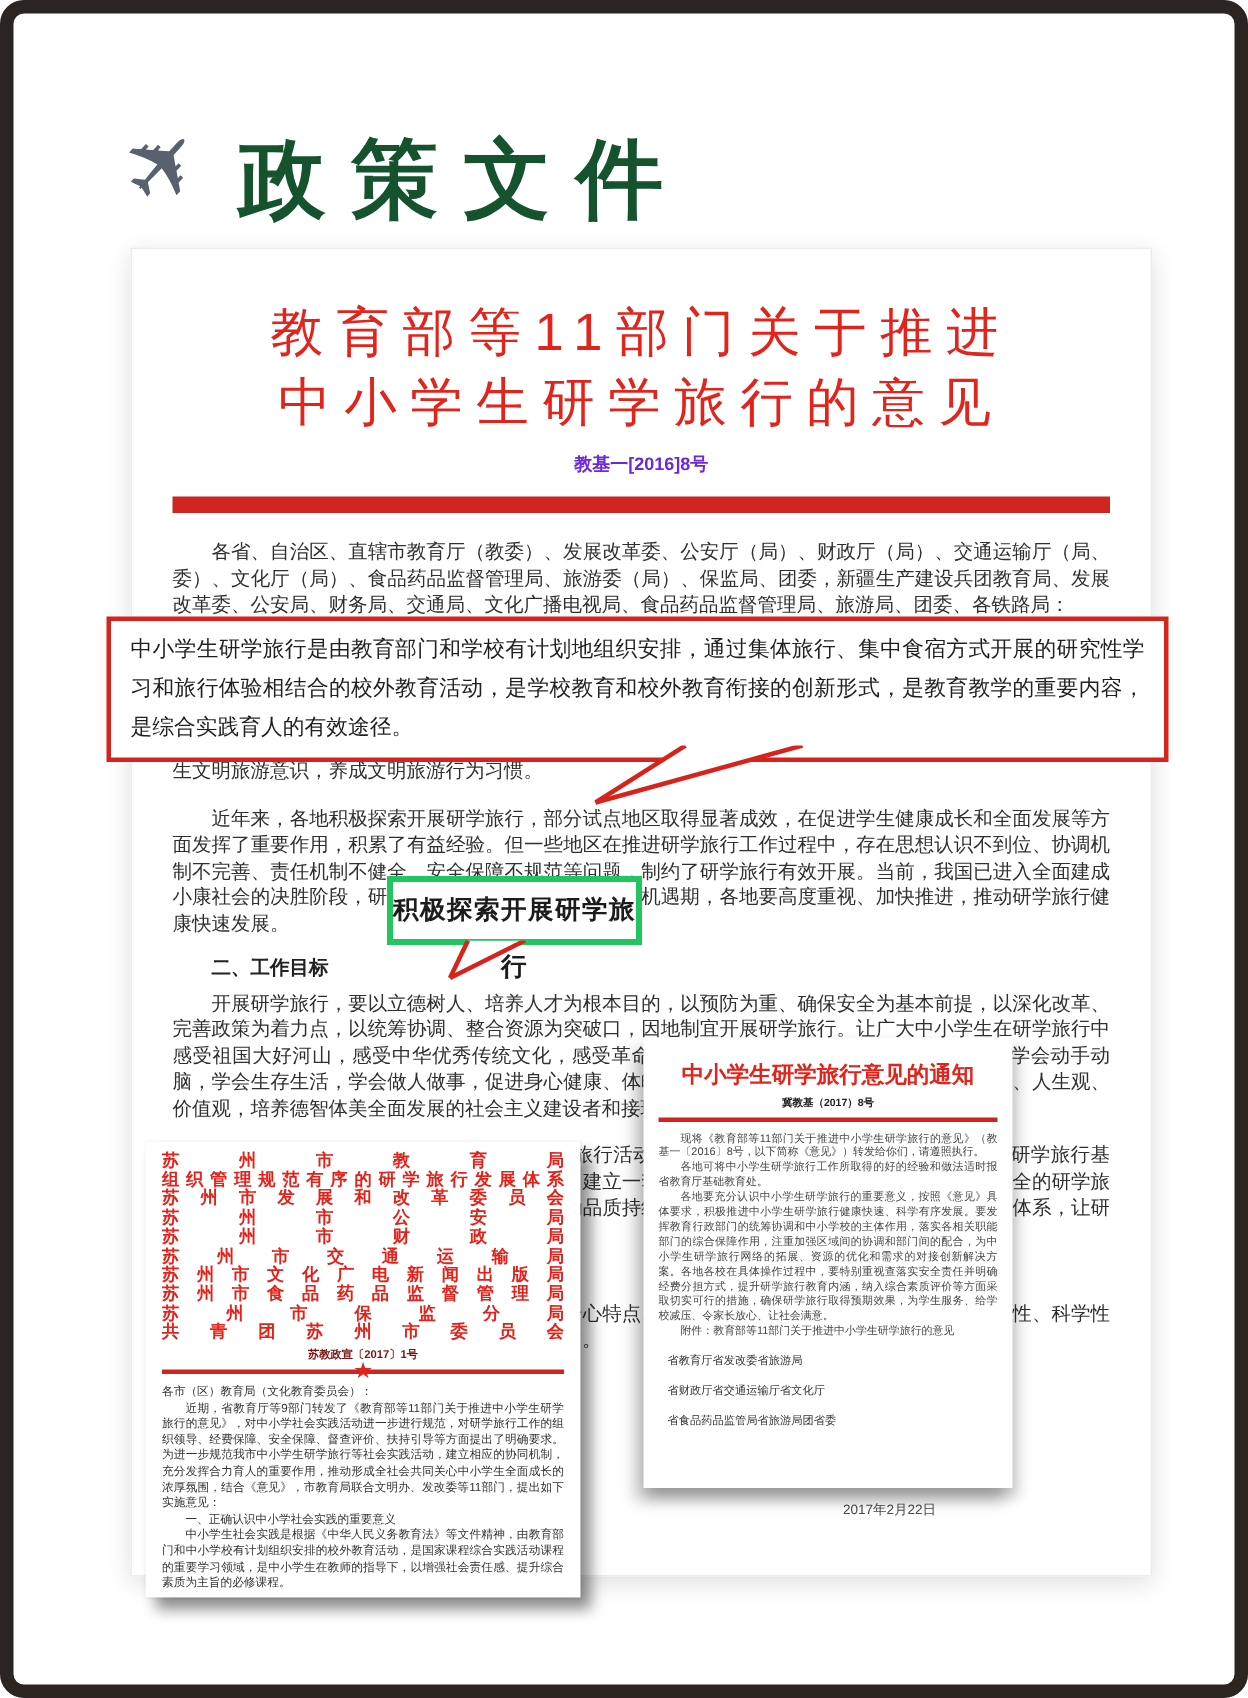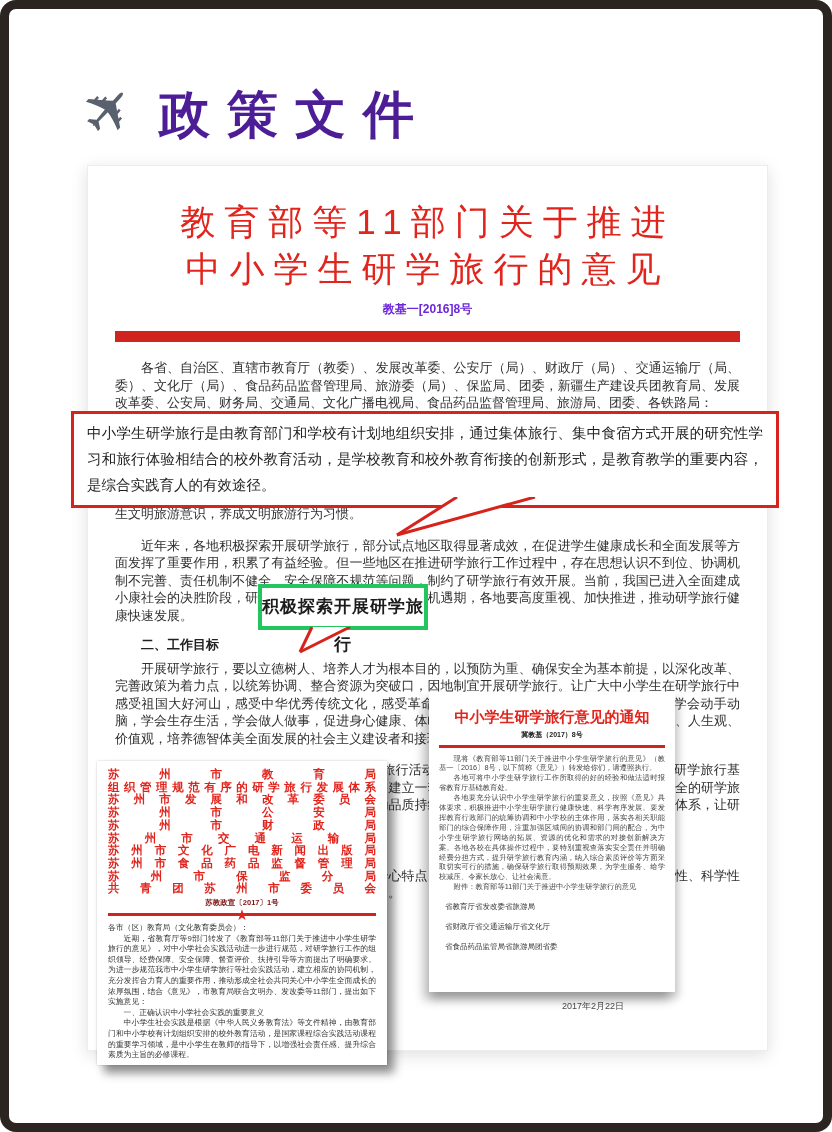--- a/index.html
+++ b/index.html
@@ -3,22 +3,22 @@
 <meta charset="utf-8">
 <style>
   html,body{margin:0;padding:0;background:#ffffff;}
   body{font-family:"Liberation Sans","DejaVu Sans",sans-serif;}
   .frame{position:relative;width:832px;height:1132px;box-sizing:border-box;
          border:9px solid #2c2420;border-radius:16px;background:#fff;overflow:hidden;}
   
   .hdr-plane{position:absolute;left:56px;top:58px;width:86px;height:86px;
              display:flex;align-items:center;justify-content:center;
              font-size:62px;color:#47505e;transform:rotate(-48deg);opacity:.9;}
-  .hdr-title{position:absolute;left:150px;top:72px;font-size:51px;font-weight:600;
-             color:#4c1d95;letter-spacing:17px;white-space:nowrap;}
+  .hdr-title{position:absolute;left:150px;top:72px;font-size:58px;font-weight:600;
+             color:#14532d;letter-spacing:17px;white-space:nowrap;}
   
   .doc{position:absolute;left:78px;top:156px;width:681px;height:886px;background:#fff;
        border:1px solid #ededed;box-shadow:0 4px 16px rgba(0,0,0,.13);
        box-sizing:border-box;padding:0 27px;overflow:hidden;z-index:1;}
   .doc-title{margin-top:32px;text-align:center;font-size:35px;line-height:47px;
              letter-spacing:9px;color:#e1251d;font-weight:400;}
   .doc-num{margin-top:9px;text-align:center;font-size:12px;font-weight:700;color:#6d28d9;}
   .doc-bar{margin-top:13px;height:11px;background:#d0241e;}
   .doc-body{font-size:13px;line-height:17.5px;color:#2f2f2f;text-align:justify;}
   .addr{margin-top:17px;text-indent:2em;}

